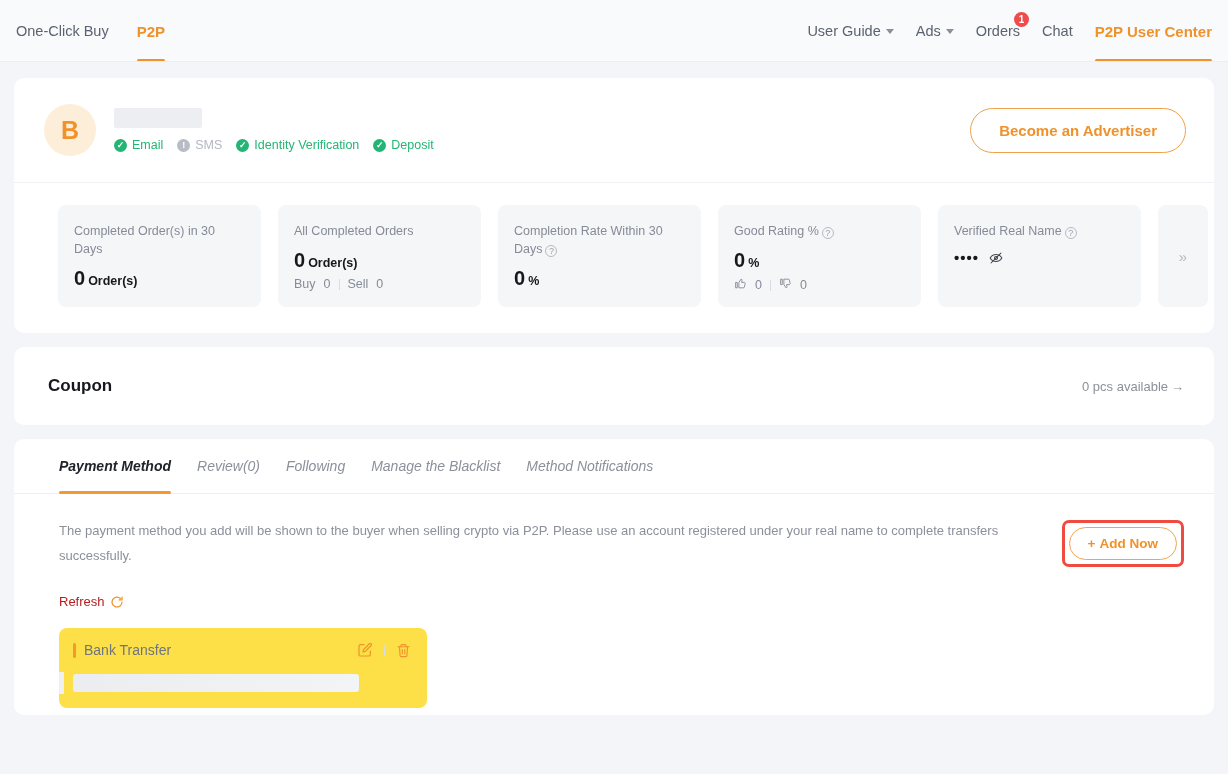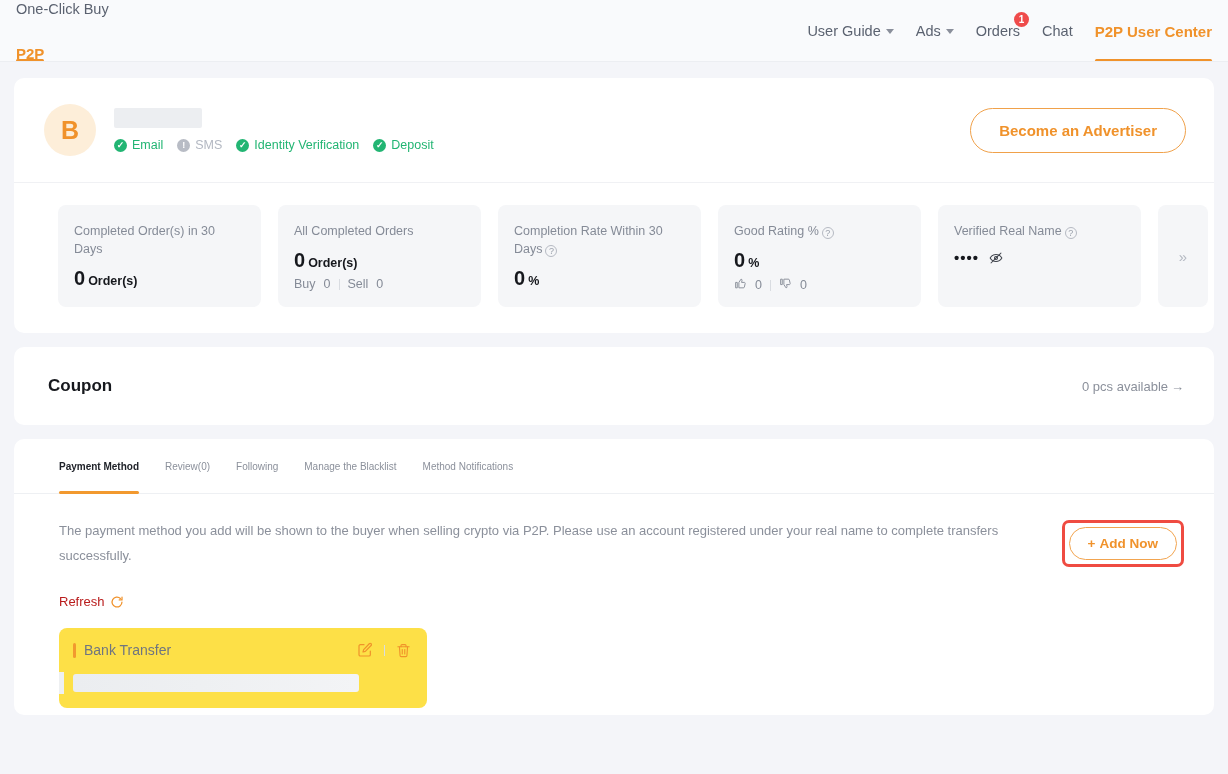--- a/index.html
+++ b/index.html
@@ -13,21 +13,21 @@
 
   
   .topnav {
     position: relative;
     height: 62px;
     background: #f9fafc;
     display: flex;
     align-items: center;
     padding: 0 16px 0 16px;
   }
-  .nav-left { display: flex; align-items: flex-start; gap: 28px; height: 62px; flex-direction: column; }
+  .nav-left { display: flex; align-items: center; gap: 28px; height: 62px; }
   .nav-right { display: flex; align-items: center; gap: 22px; height: 62px; margin-left: auto; }
   .nav-item {
     position: relative;
     height: 62px;
     display: flex;
     align-items: center;
     font-size: 14.5px;
     color: #5b6270;
     cursor: pointer;
     white-space: nowrap;
@@ -183,22 +183,22 @@
   .pay-panel { padding: 0 0 0 0; height: 276px; }
   .tabs {
     display: flex; gap: 26px;
     padding: 0 0 0 45px;
     border-bottom: 1px solid #eef0f3;
   }
   .tab {
     position: relative;
     height: 54px;
     display: flex; align-items: center;
-    font-size: 10px; color: #8b909b;
-    cursor: pointer; white-space: nowrap;
+    font-size: 14px; color: #8b909b;
+    cursor: pointer; white-space: nowrap; font-style: italic;
   }
   .tab.active { color: #20232a; font-weight: bold; }
   .tab.active::after {
     content: ""; position: absolute; left: 0; right: 0; bottom: -1px;
     height: 3px; background: #f2992f; border-radius: 2px;
   }
   .pay-desc-row {
     display: flex; align-items: center;
     padding: 24px 30px 0 45px;
   }

